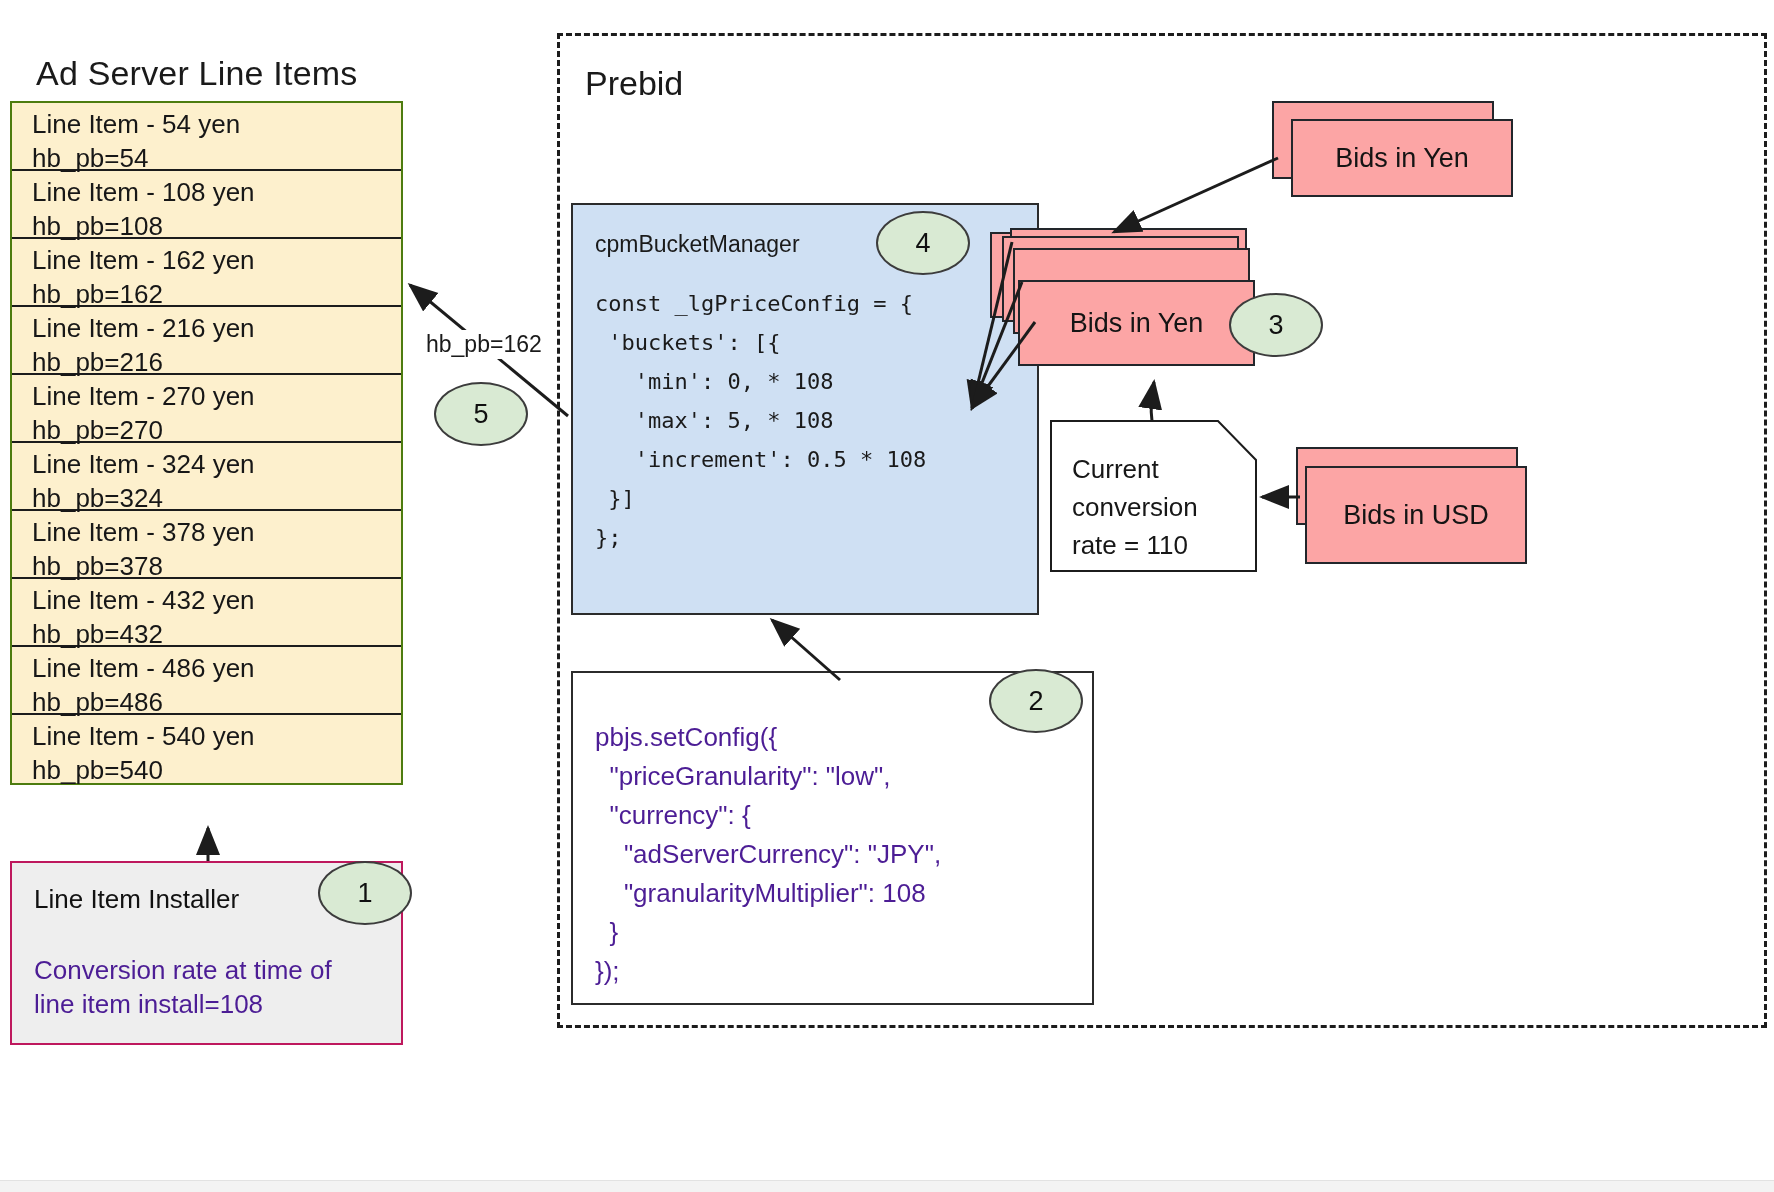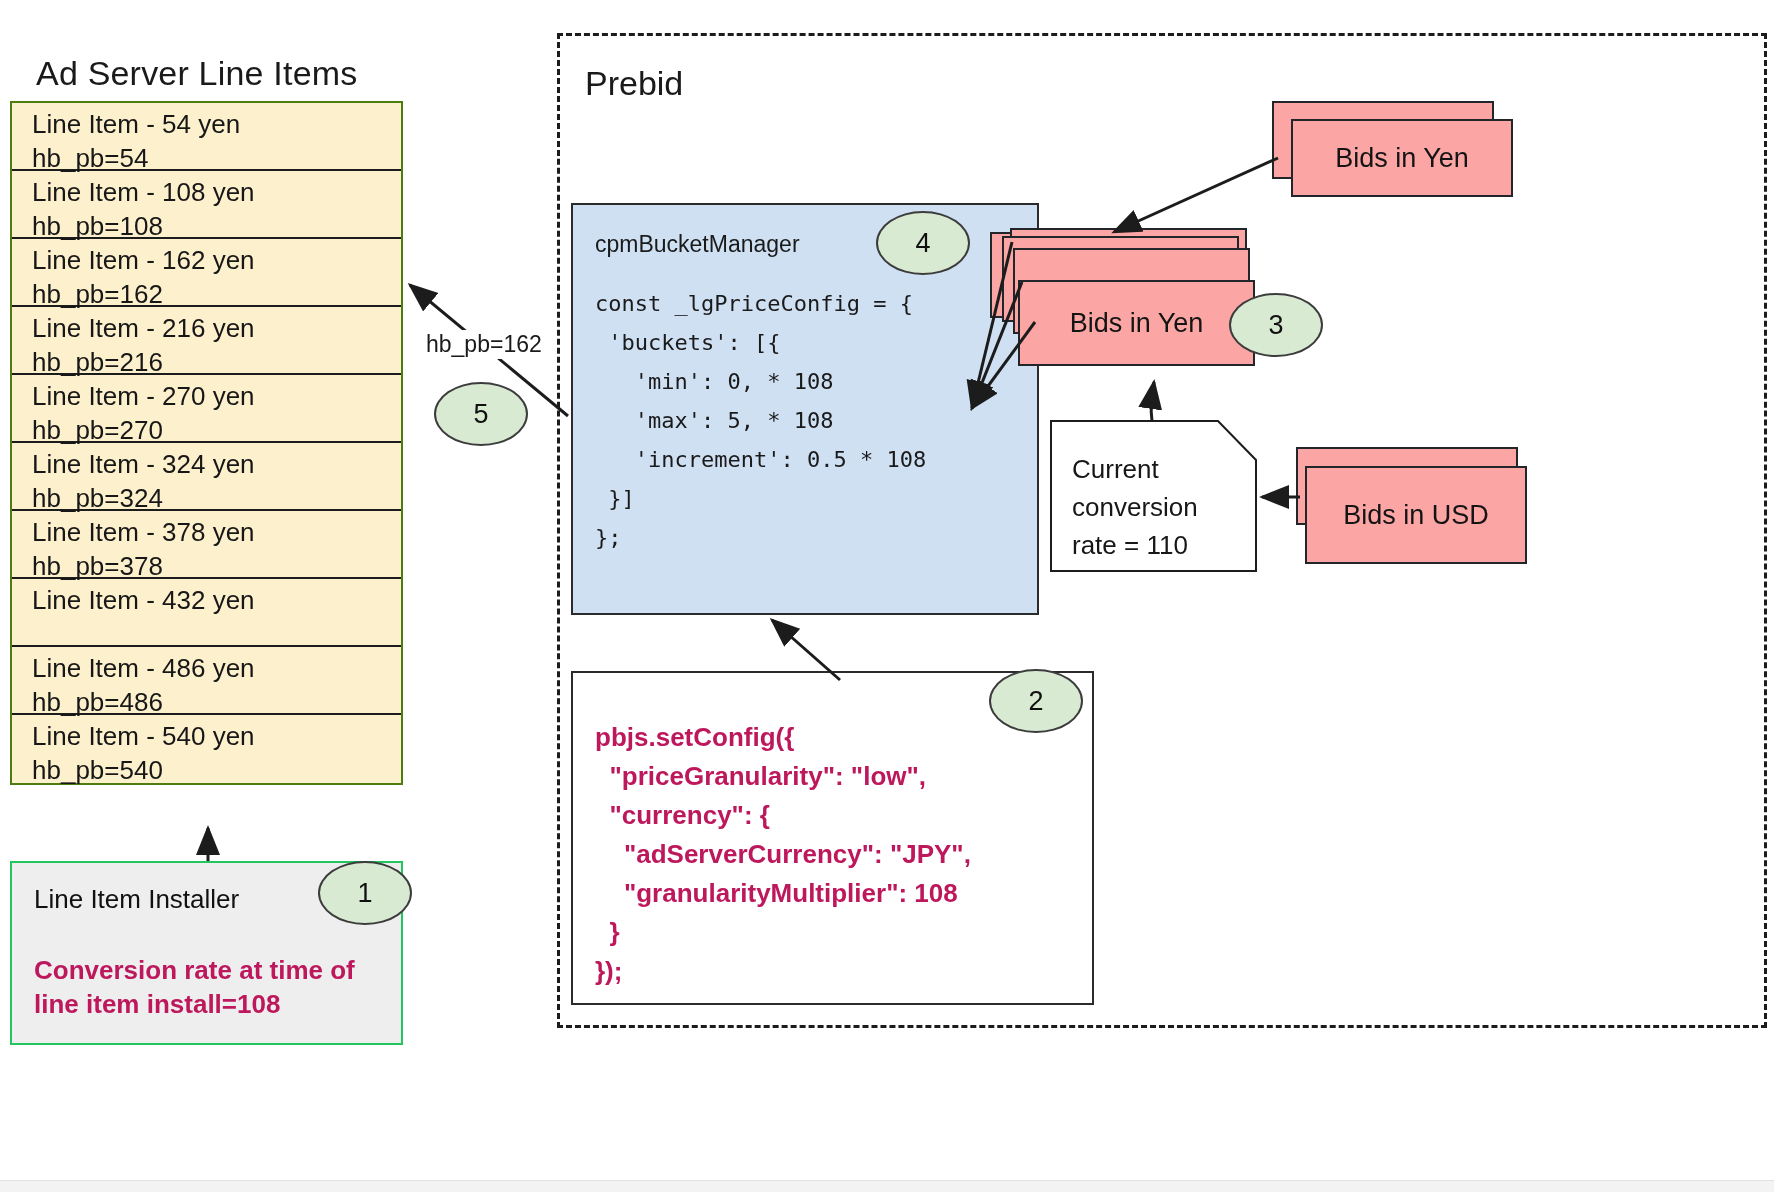--- a/index.html
+++ b/index.html
@@ -38,21 +38,21 @@
   }
   .li-row:last-child { border-bottom: none; }
   .li-line {
     font-size: 26px; line-height: 34px;
     color: #171717; white-space: nowrap;
   }
 
   #installer-box {
     left: 10px; top: 861px;
     width: 393px; height: 184px;
-    border: 2px solid #22c55e;
+    border: 2px solid #be185d;
     background: #eeeeee;
     padding: 20px 0 0 22px;
   }
   #installer-title { font-size: 26px; line-height: 32px; }
   #installer-note { font-size: 26px; line-height: 34px; margin-top: 38px; }
 
   
   #prebid-box {
     left: 557px; top: 33px;
     width: 1210px; height: 995px;
@@ -83,21 +83,21 @@
   
   #pbjs-card {
     left: 571px; top: 671px;
     width: 523px; height: 334px;
     border: 2px solid #2b2b2b;
     background: #ffffff;
     padding: 45px 0 0 22px;
   }
   .code-sans {
     font-size: 26px; line-height: 39px;
-    color: #be185d; white-space: pre; font-weight: bold;
+    color: #4c1d95; white-space: pre;
   }
 
   
   .bidcard {
     border: 2px solid #22262b;
     background: #fca5a5;
   }
   .bidcard-label {
     font-size: 27px;
     color: #141414;
@@ -201,20 +201,21 @@
     <div class="li-row">
       <div class="li-line">Line Item - 324 yen</div>
       <div class="li-line">hb_pb=324</div>
     </div>
     <div class="li-row">
       <div class="li-line">Line Item - 378 yen</div>
       <div class="li-line">hb_pb=378</div>
     </div>
     <div class="li-row">
       <div class="li-line">Line Item - 432 yen</div>
+      <div class="li-line">hb_pb=432</div>
     </div>
     <div class="li-row">
       <div class="li-line">Line Item - 486 yen</div>
       <div class="li-line">hb_pb=486</div>
     </div>
     <div class="li-row">
       <div class="li-line">Line Item - 540 yen</div>
       <div class="li-line">hb_pb=540</div>
     </div>
   </div>

